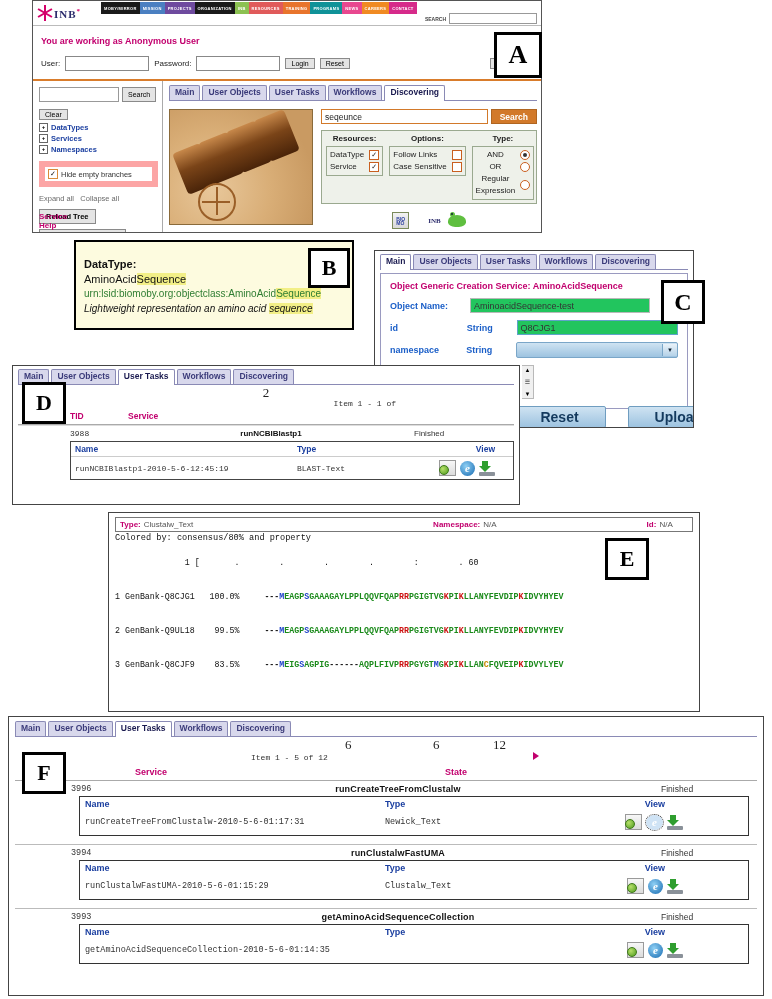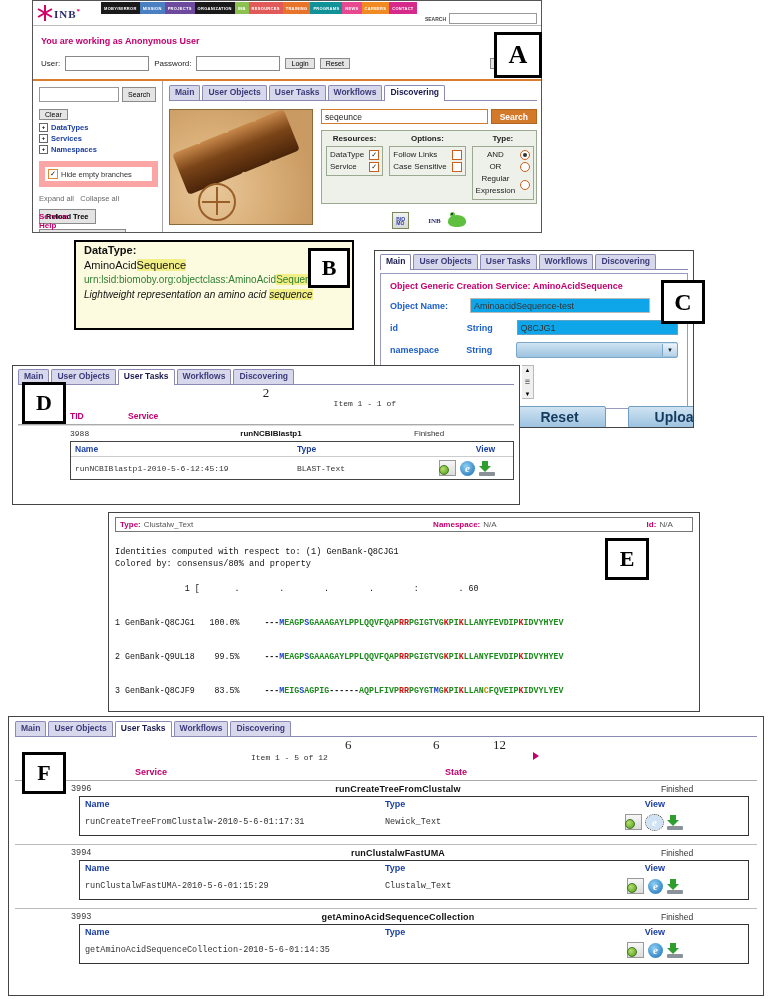--- a/index.html
+++ b/index.html
@@ -73,35 +73,35 @@
   .rad.on::after{content:"";width:4px;height:4px;border-radius:50%;background:#333;}
   .miniicons{display:flex;gap:7px;justify-content:center;align-items:center;margin-top:8px;}
   .ic-bio{width:15px;height:15px;border:1px solid #7a8a5a;background:linear-gradient(#f2f2f2,#d8d8d8);
           font-size:5px;color:#2b3fa0;font-weight:bold;display:flex;align-items:center;justify-content:center;line-height:4px;}
   .ic-inb{display:flex;align-items:center;gap:1px;}
   .ic-frog{width:18px;height:12px;background:#5fbf3f;border-radius:50% 50% 40% 40%;position:relative;}
   .ic-frog::before{content:"";position:absolute;left:2px;top:-3px;width:5px;height:5px;border-radius:50%;background:#5fbf3f;}
   .ic-frog::after{content:"";position:absolute;left:3px;top:-2px;width:2px;height:2px;border-radius:50%;background:#123;}
 
   
-  #panelB{left:74px;top:240px;width:280px;height:90px;border:2px solid #000;background:#fdfbdf;padding:2px 8px;}
+  #panelB{left:74px;top:240px;width:280px;height:90px;border:2px solid #000;background:#fdfbdf;padding:16px 8px;}
   #panelB .t{font-weight:bold;font-size:11px;color:#111;font-family:"Liberation Sans",sans-serif;}
   #panelB .n{font-size:11px;color:#111;margin-top:3px;}
   #panelB .u{font-size:10px;color:#2f7d32;margin-top:3px;}
   #panelB .d{font-size:10px;color:#111;font-style:italic;margin-top:4px;}
   mark{background:#f2ef86;color:inherit;}
 
   
   #panelC{left:374px;top:250px;width:320px;height:178px;border:1px solid #444;background:#fff;padding:3px 5px 0 5px;}
   .c-form{border:1px solid #9a9ac0;margin-top:3px;padding:7px 9px;background:#fff;height:136px;box-sizing:border-box;}
   .c-title{color:#c2006e;font-weight:bold;font-size:9px;margin-bottom:7px;}
   .c-row{display:flex;align-items:center;margin-bottom:7px;font-size:9px;}
   .c-lbl{color:#1b5fc8;font-weight:bold;width:80px;}
   .c-typ{color:#1b5fc8;font-weight:bold;width:52px;}
-  .c-in{border:1px solid #b9b9b9;height:13px;font-size:9px;padding:0 3px;color:#333;background:#0ea5e9;display:flex;align-items:center;}
+  .c-in{border:1px solid #b9b9b9;height:13px;font-size:9px;padding:0 3px;color:#333;background:#22c55e;display:flex;align-items:center;}
   .c-sel{height:14px;border:1px solid #7aa6c8;background:linear-gradient(#cfe3f2,#9dc3e0);display:flex;align-items:center;
          justify-content:flex-end;width:168px;border-radius:2px;}
   .c-sel .arw{width:14px;height:12px;background:linear-gradient(#e9f2f9,#b5d2e8);border-left:1px solid #7aa6c8;
               display:flex;align-items:center;justify-content:center;font-size:6px;color:#123;}
   .c-ta{width:152px;height:30px;border:1px solid #b9b9b9;background:#fff;font-family:"Liberation Sans",sans-serif;
         font-size:8px;color:#333;padding:1px 2px;line-height:11px;overflow:hidden;}
   .c-sb{width:11px;height:32px;display:flex;flex-direction:column;justify-content:space-between;border:1px solid #b9b9b9;border-left:none;background:#f0f0f0;}
   .c-sb div{font-size:6px;text-align:center;line-height:8px;}
   .c-btns{display:flex;gap:22px;margin-top:4px;}
   .bbtn{background:linear-gradient(#cfe3f2,#9dc3e0);border:1px solid #6f9dc0;color:#143a5e;font-weight:bold;
@@ -443,21 +443,20 @@
 
 <div class="panel" id="panelE">
   <div class="e-bar">
     <b>Type:</b>
     <span>Clustalw_Text</span>
     <b class="s2">Namespace:</b>
     <span>N/A</span>
     <b class="s3">Id:</b>
     <span>N/A</span>
   </div>
-  <div class="e-txt">Identities computed with respect to: (1) GenBank-Q8CJG1</div>
   <div class="e-txt" style="margin-top:0">Colored by: consensus/80% and property</div>
 
   <div class="e-ruler" style="margin-top:14px">              1 [       .        .        .        .        :        . 60</div>
   <div class="e-aln" style="margin-top:1px">
     <div><span class="lbl" id="e0">1 GenBank-Q8CJG1   100.0%     </span><span class="seq" id="s0"><span class="cD">-</span><span class="cD">-</span><span class="cD">-</span><span class="cB">M</span><span class="cG">E</span><span class="cG">A</span><span class="cG">G</span><span class="cG">P</span><span class="cB">S</span><span class="cG">G</span><span class="cG">A</span><span class="cG">A</span><span class="cG">A</span><span class="cG">G</span><span class="cG">A</span><span class="cG">Y</span><span class="cG">L</span><span class="cG">P</span><span class="cG">P</span><span class="cG">L</span><span class="cG">Q</span><span class="cG">Q</span><span class="cG">V</span><span class="cG">F</span><span class="cG">Q</span><span class="cG">A</span><span class="cG">P</span><span class="cR">R</span><span class="cR">R</span><span class="cG">P</span><span class="cG">G</span><span class="cG">I</span><span class="cG">G</span><span class="cG">T</span><span class="cG">V</span><span class="cG">G</span><span class="cR">K</span><span class="cG">P</span><span class="cG">I</span><span class="cR">K</span><span class="cG">L</span><span class="cG">L</span><span class="cG">A</span><span class="cG">N</span><span class="cG">Y</span><span class="cG">F</span><span class="cG">E</span><span class="cG">V</span><span class="cG">D</span><span class="cG">I</span><span class="cG">P</span><span class="cR">K</span><span class="cG">I</span><span class="cG">D</span><span class="cG">V</span><span class="cG">Y</span><span class="cG">H</span><span class="cG">Y</span><span class="cG">E</span><span class="cG">V</span></span></div>
     <div><span class="lbl" id="e1">2 GenBank-Q9UL18    99.5%     </span><span class="seq" id="s1"><span class="cD">-</span><span class="cD">-</span><span class="cD">-</span><span class="cB">M</span><span class="cG">E</span><span class="cG">A</span><span class="cG">G</span><span class="cG">P</span><span class="cB">S</span><span class="cG">G</span><span class="cG">A</span><span class="cG">A</span><span class="cG">A</span><span class="cG">G</span><span class="cG">A</span><span class="cG">Y</span><span class="cG">L</span><span class="cG">P</span><span class="cG">P</span><span class="cG">L</span><span class="cG">Q</span><span class="cG">Q</span><span class="cG">V</span><span class="cG">F</span><span class="cG">Q</span><span class="cG">A</span><span class="cG">P</span><span class="cR">R</span><span class="cR">R</span><span class="cG">P</span><span class="cG">G</span><span class="cG">I</span><span class="cG">G</span><span class="cG">T</span><span class="cG">V</span><span class="cG">G</span><span class="cR">K</span><span class="cG">P</span><span class="cG">I</span><span class="cR">K</span><span class="cG">L</span><span class="cG">L</span><span class="cG">A</span><span class="cG">N</span><span class="cG">Y</span><span class="cG">F</span><span class="cG">E</span><span class="cG">V</span><span class="cG">D</span><span class="cG">I</span><span class="cG">P</span><span class="cR">K</span><span class="cG">I</span><span class="cG">D</span><span class="cG">V</span><span class="cG">Y</span><span class="cG">H</span><span class="cG">Y</span><span class="cG">E</span><span class="cG">V</span></span></div>
     <div><span class="lbl" id="e2">3 GenBank-Q8CJF9    83.5%     </span><span class="seq" id="s2"><span class="cD">-</span><span class="cD">-</span><span class="cD">-</span><span class="cB">M</span><span class="cG">E</span><span class="cG">I</span><span class="cG">G</span><span class="cB">S</span><span class="cG">A</span><span class="cG">G</span><span class="cG">P</span><span class="cG">I</span><span class="cG">G</span><span class="cD">-</span><span class="cD">-</span><span class="cD">-</span><span class="cD">-</span><span class="cD">-</span><span class="cD">-</span><span class="cG">A</span><span class="cG">Q</span><span class="cG">P</span><span class="cG">L</span><span class="cG">F</span><span class="cG">I</span><span class="cG">V</span><span class="cG">P</span><span class="cR">R</span><span class="cR">R</span><span class="cG">P</span><span class="cG">G</span><span class="cG">Y</span><span class="cG">G</span><span class="cG">T</span><span class="cB">M</span><span class="cG">G</span><span class="cR">K</span><span class="cG">P</span><span class="cG">I</span><span class="cR">K</span><span class="cG">L</span><span class="cG">L</span><span class="cG">A</span><span class="cG">N</span><span class="cO">C</span><span class="cG">F</span><span class="cG">Q</span><span class="cG">V</span><span class="cG">E</span><span class="cG">I</span><span class="cG">P</span><span class="cR">K</span><span class="cG">I</span><span class="cG">D</span><span class="cG">V</span><span class="cG">Y</span><span class="cG">L</span><span class="cG">Y</span><span class="cG">E</span><span class="cG">V</span></span></div>
     
     
     

